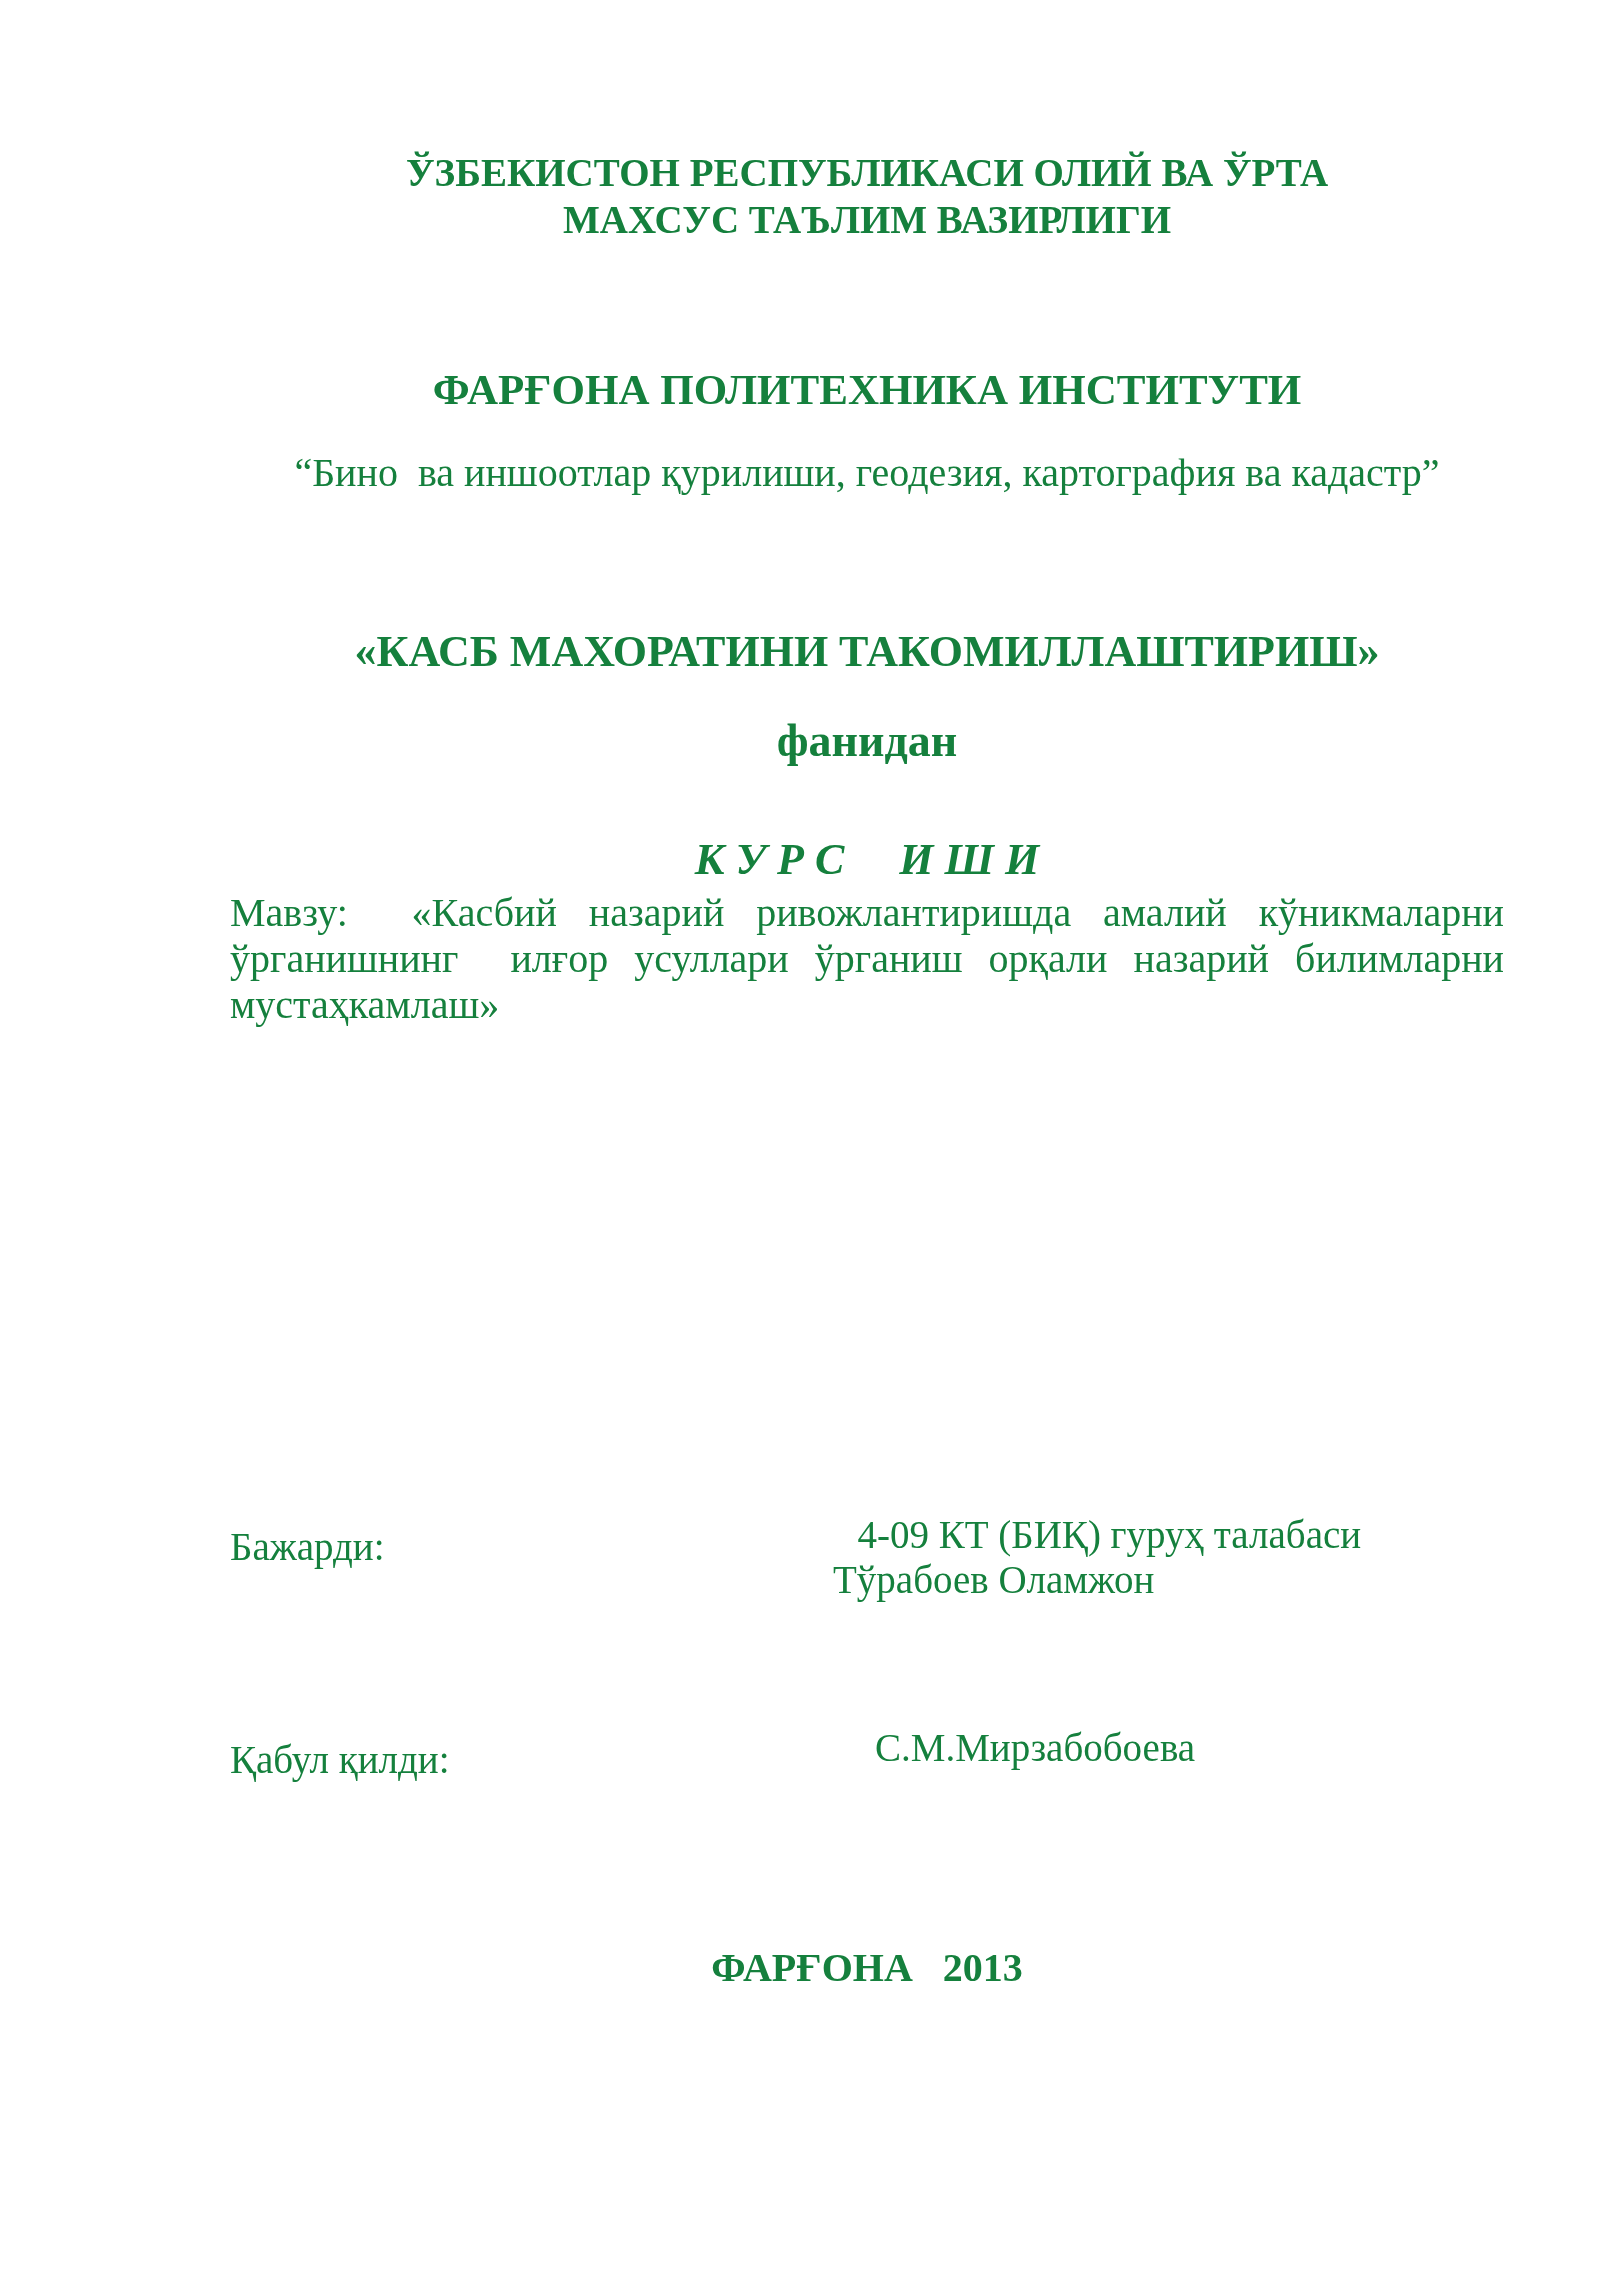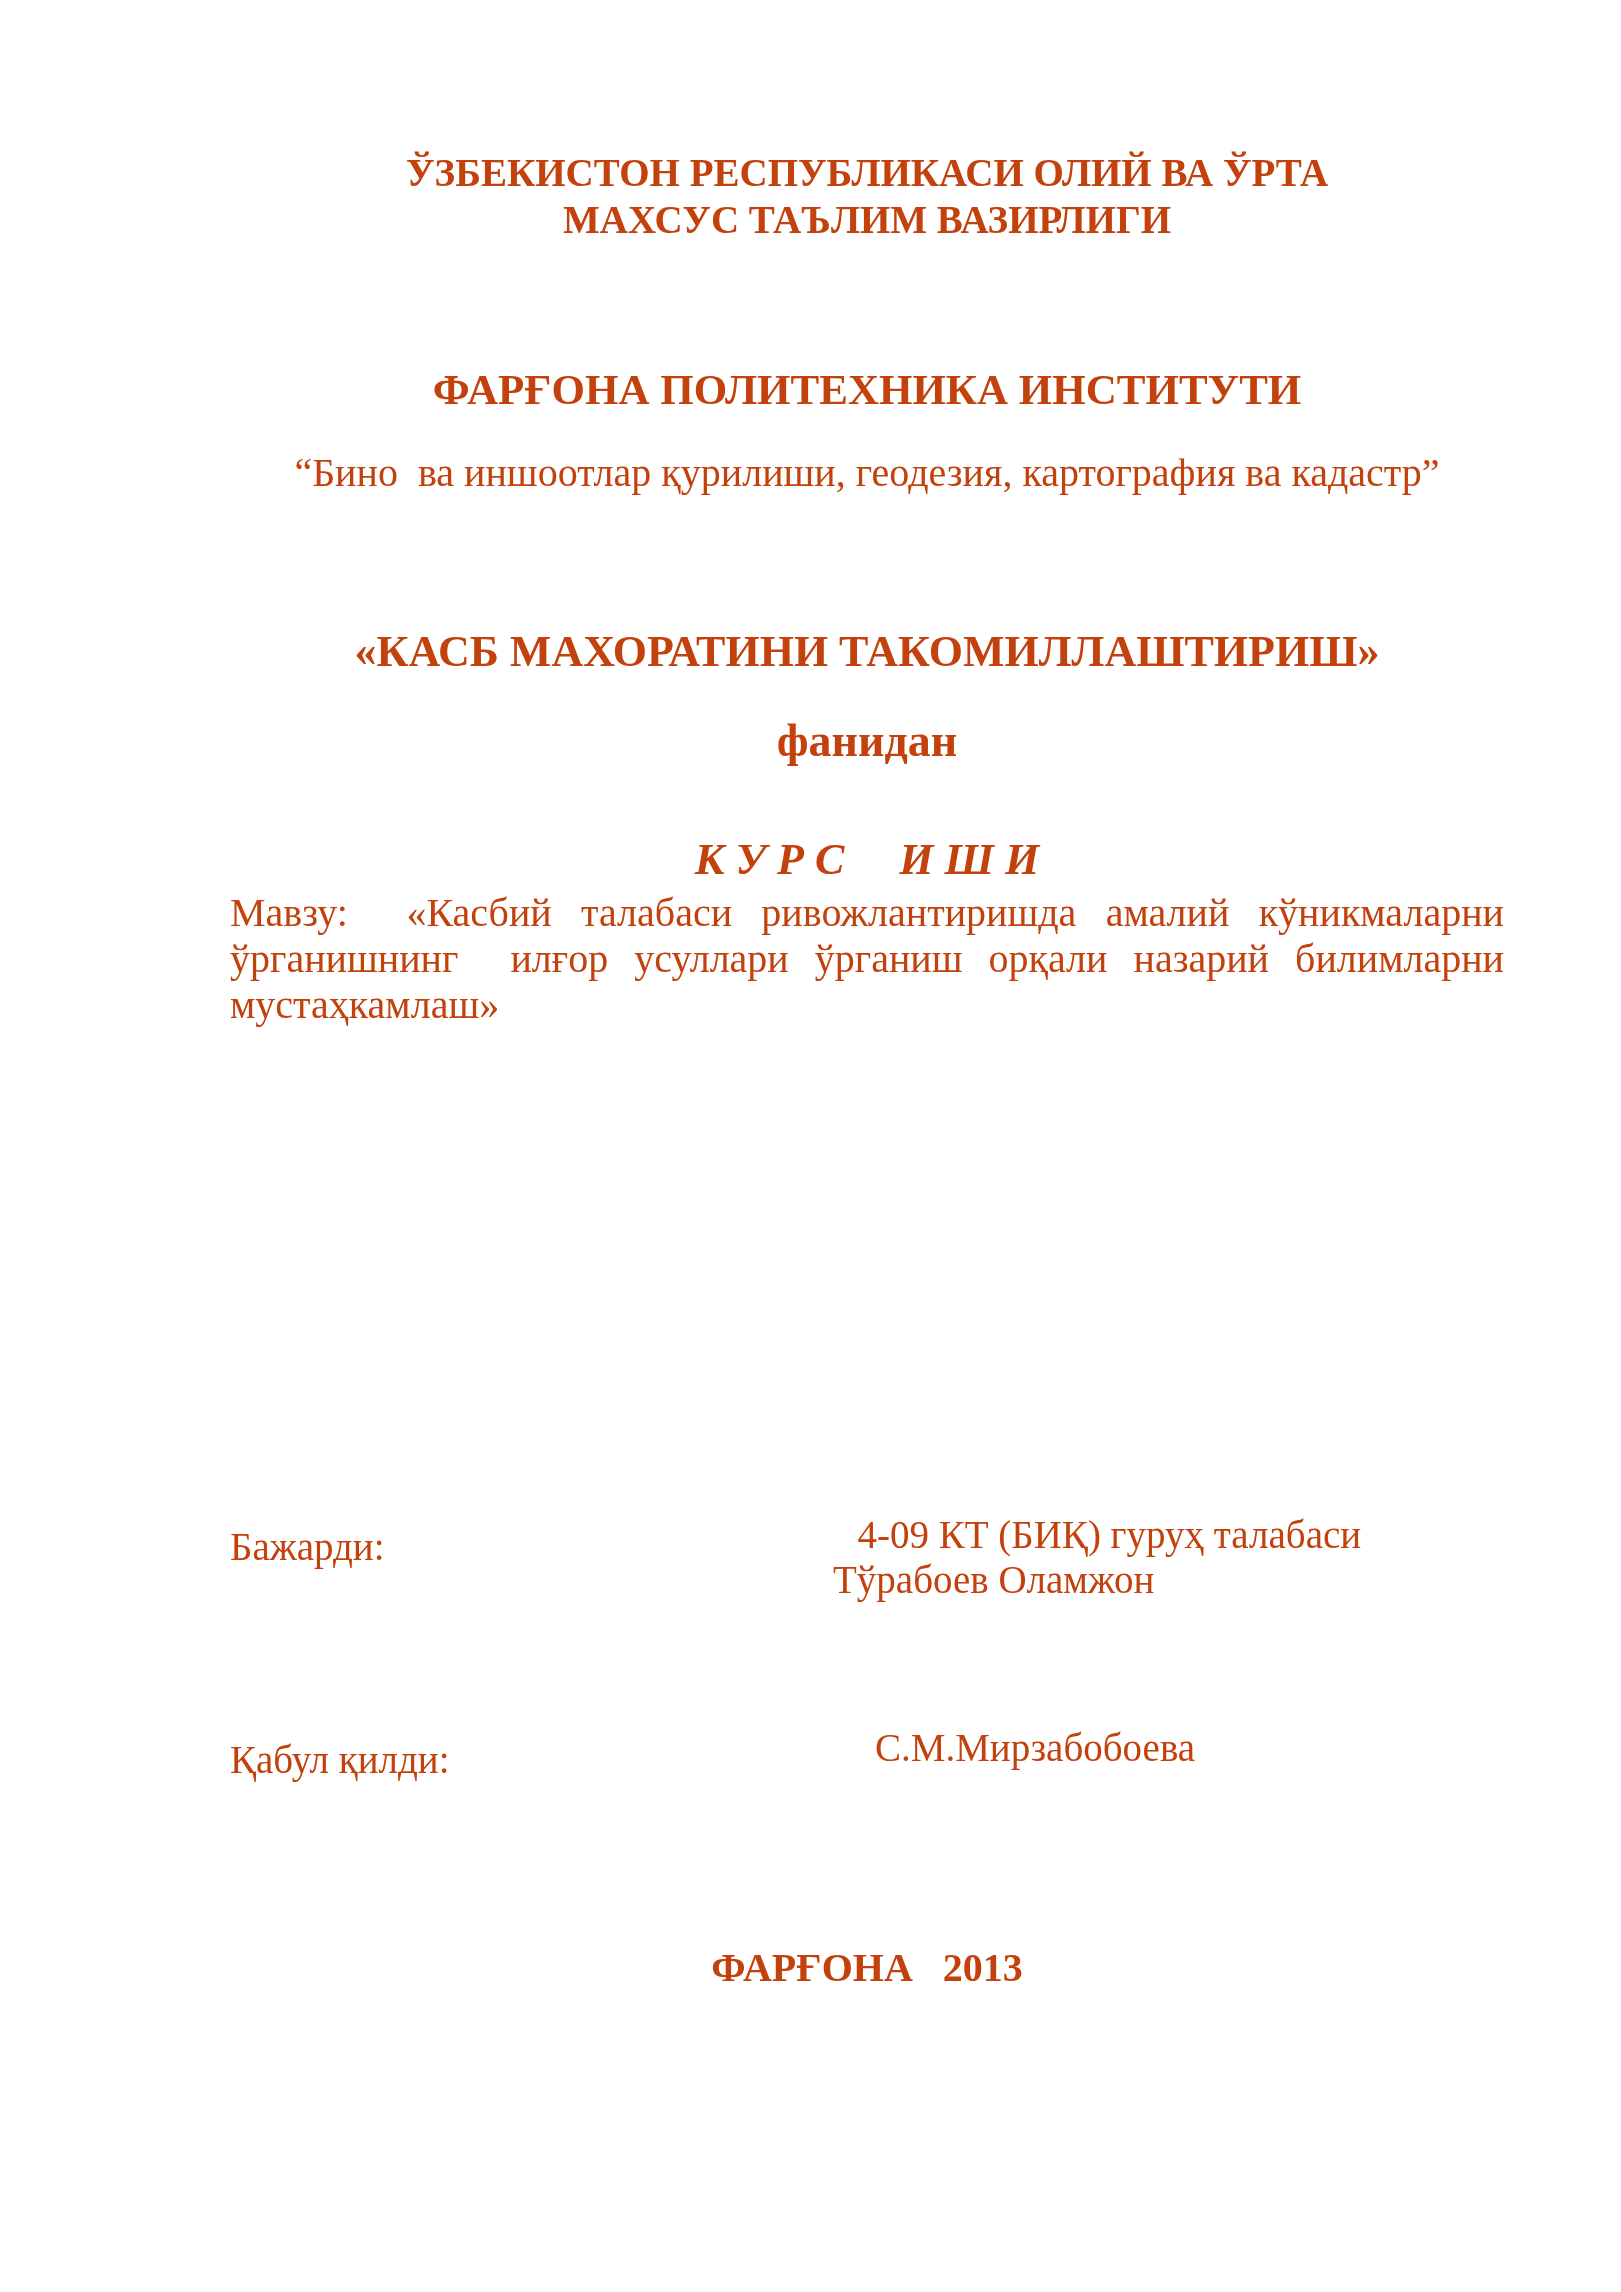--- a/index.html
+++ b/index.html
@@ -5,21 +5,21 @@
   html, body {
     margin: 0;
     padding: 0;
     background: #ffffff;
   }
   .page {
     position: relative;
     width: 1621px;
     height: 2293px;
     background: #ffffff;
-    color: #c2410c;
+    color: #15803d;
     font-family: "Liberation Serif", "DejaVu Serif", serif;
     overflow: hidden;
   }
   
   .block {
     position: absolute;
     left: 230px;
     width: 1274px;
   }
   .centered { text-align: center; }
@@ -125,21 +125,21 @@
     <div class="pre">“Бино  ва иншоотлар қурилиши, геодезия, картография ва кадастр”</div>
   </div>
 
   <div class="block centered course-title">«КАСБ МАХОРАТИНИ ТАКОМИЛЛАШТИРИШ»</div>
 
   <div class="block centered subject">фанидан</div>
 
   <div class="block centered work-type pre">К У Р С     И Ш И</div>
 
   <div class="block topic">
-    <div class="jline">Мавзу:  «Касбий талабаси ривожлантиришда амалий кўникмаларни</div>
+    <div class="jline">Мавзу:  «Касбий назарий ривожлантиришда амалий кўникмаларни</div>
     <div class="jline">ўрганишнинг  илғор усуллари ўрганиш орқали назарий билимларни</div>
     <div class="lline">мустаҳкамлаш»</div>
   </div>
 
   <div class="block row row-performed">
     <span class="label">Бажарди:</span>
     <div class="performer">
       <div class="group-line">4-09 КТ (БИҚ) гуруҳ талабаси</div>
       <div>Тўрабоев Оламжон</div>
     </div>

